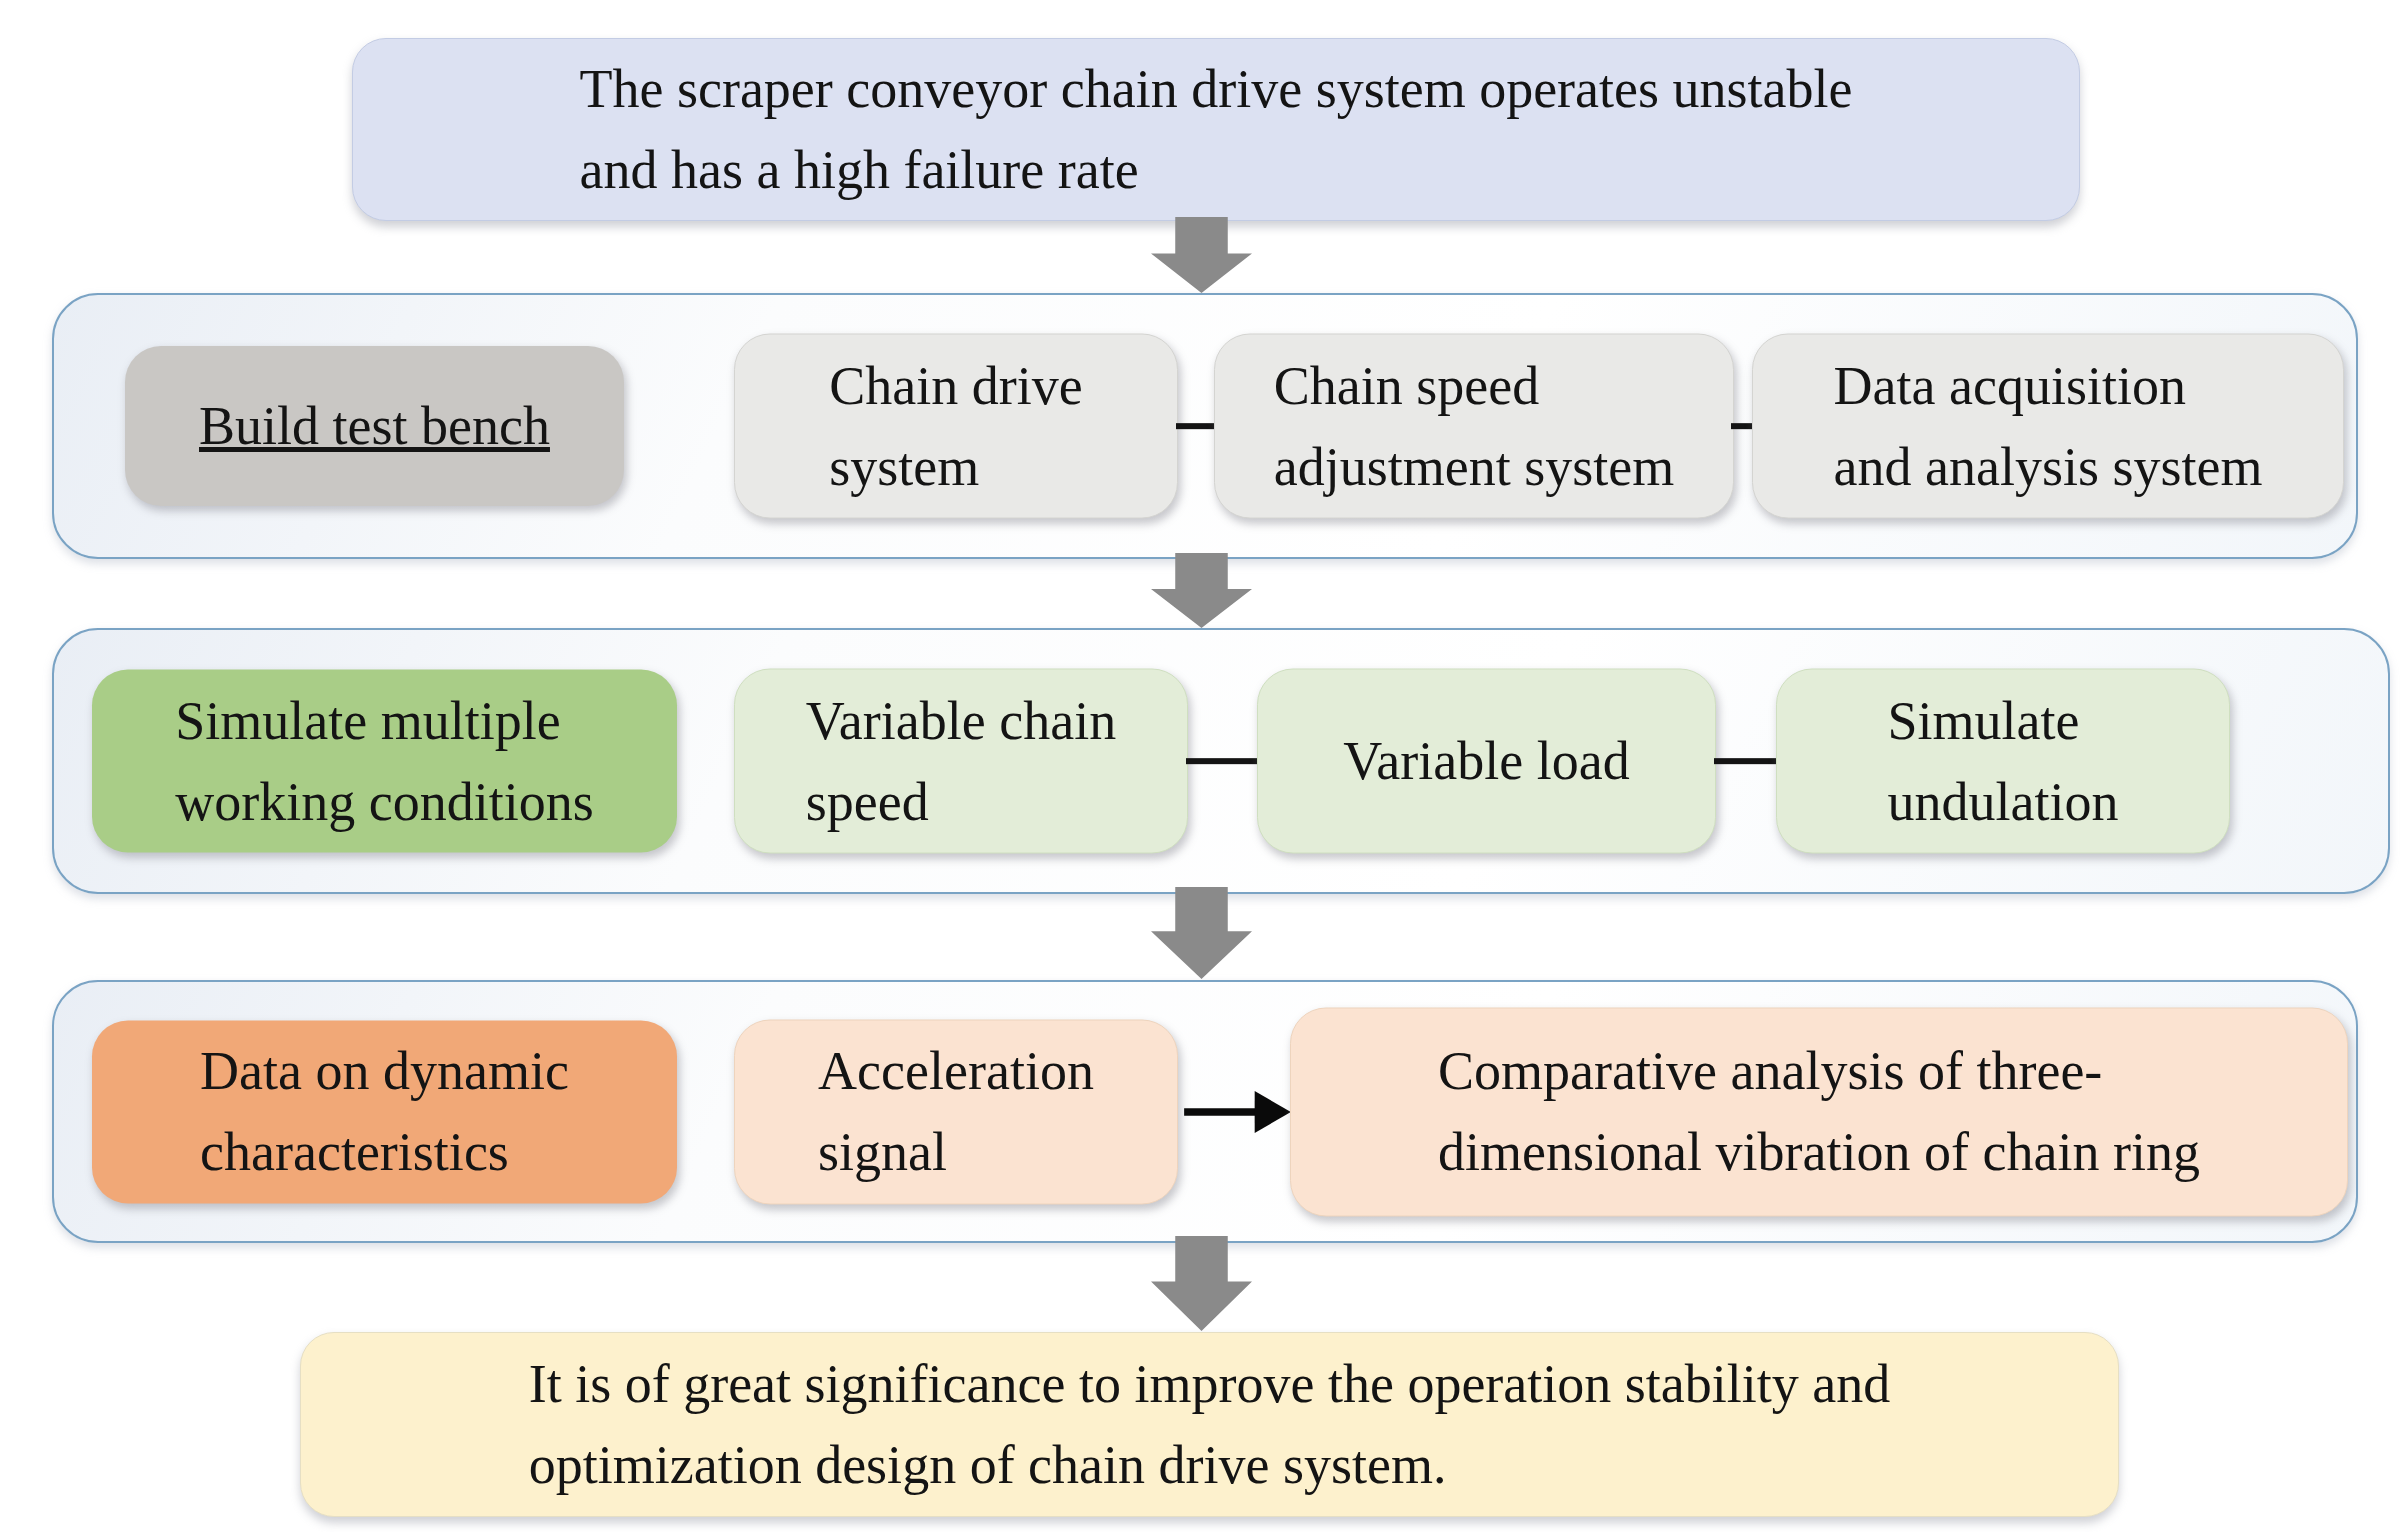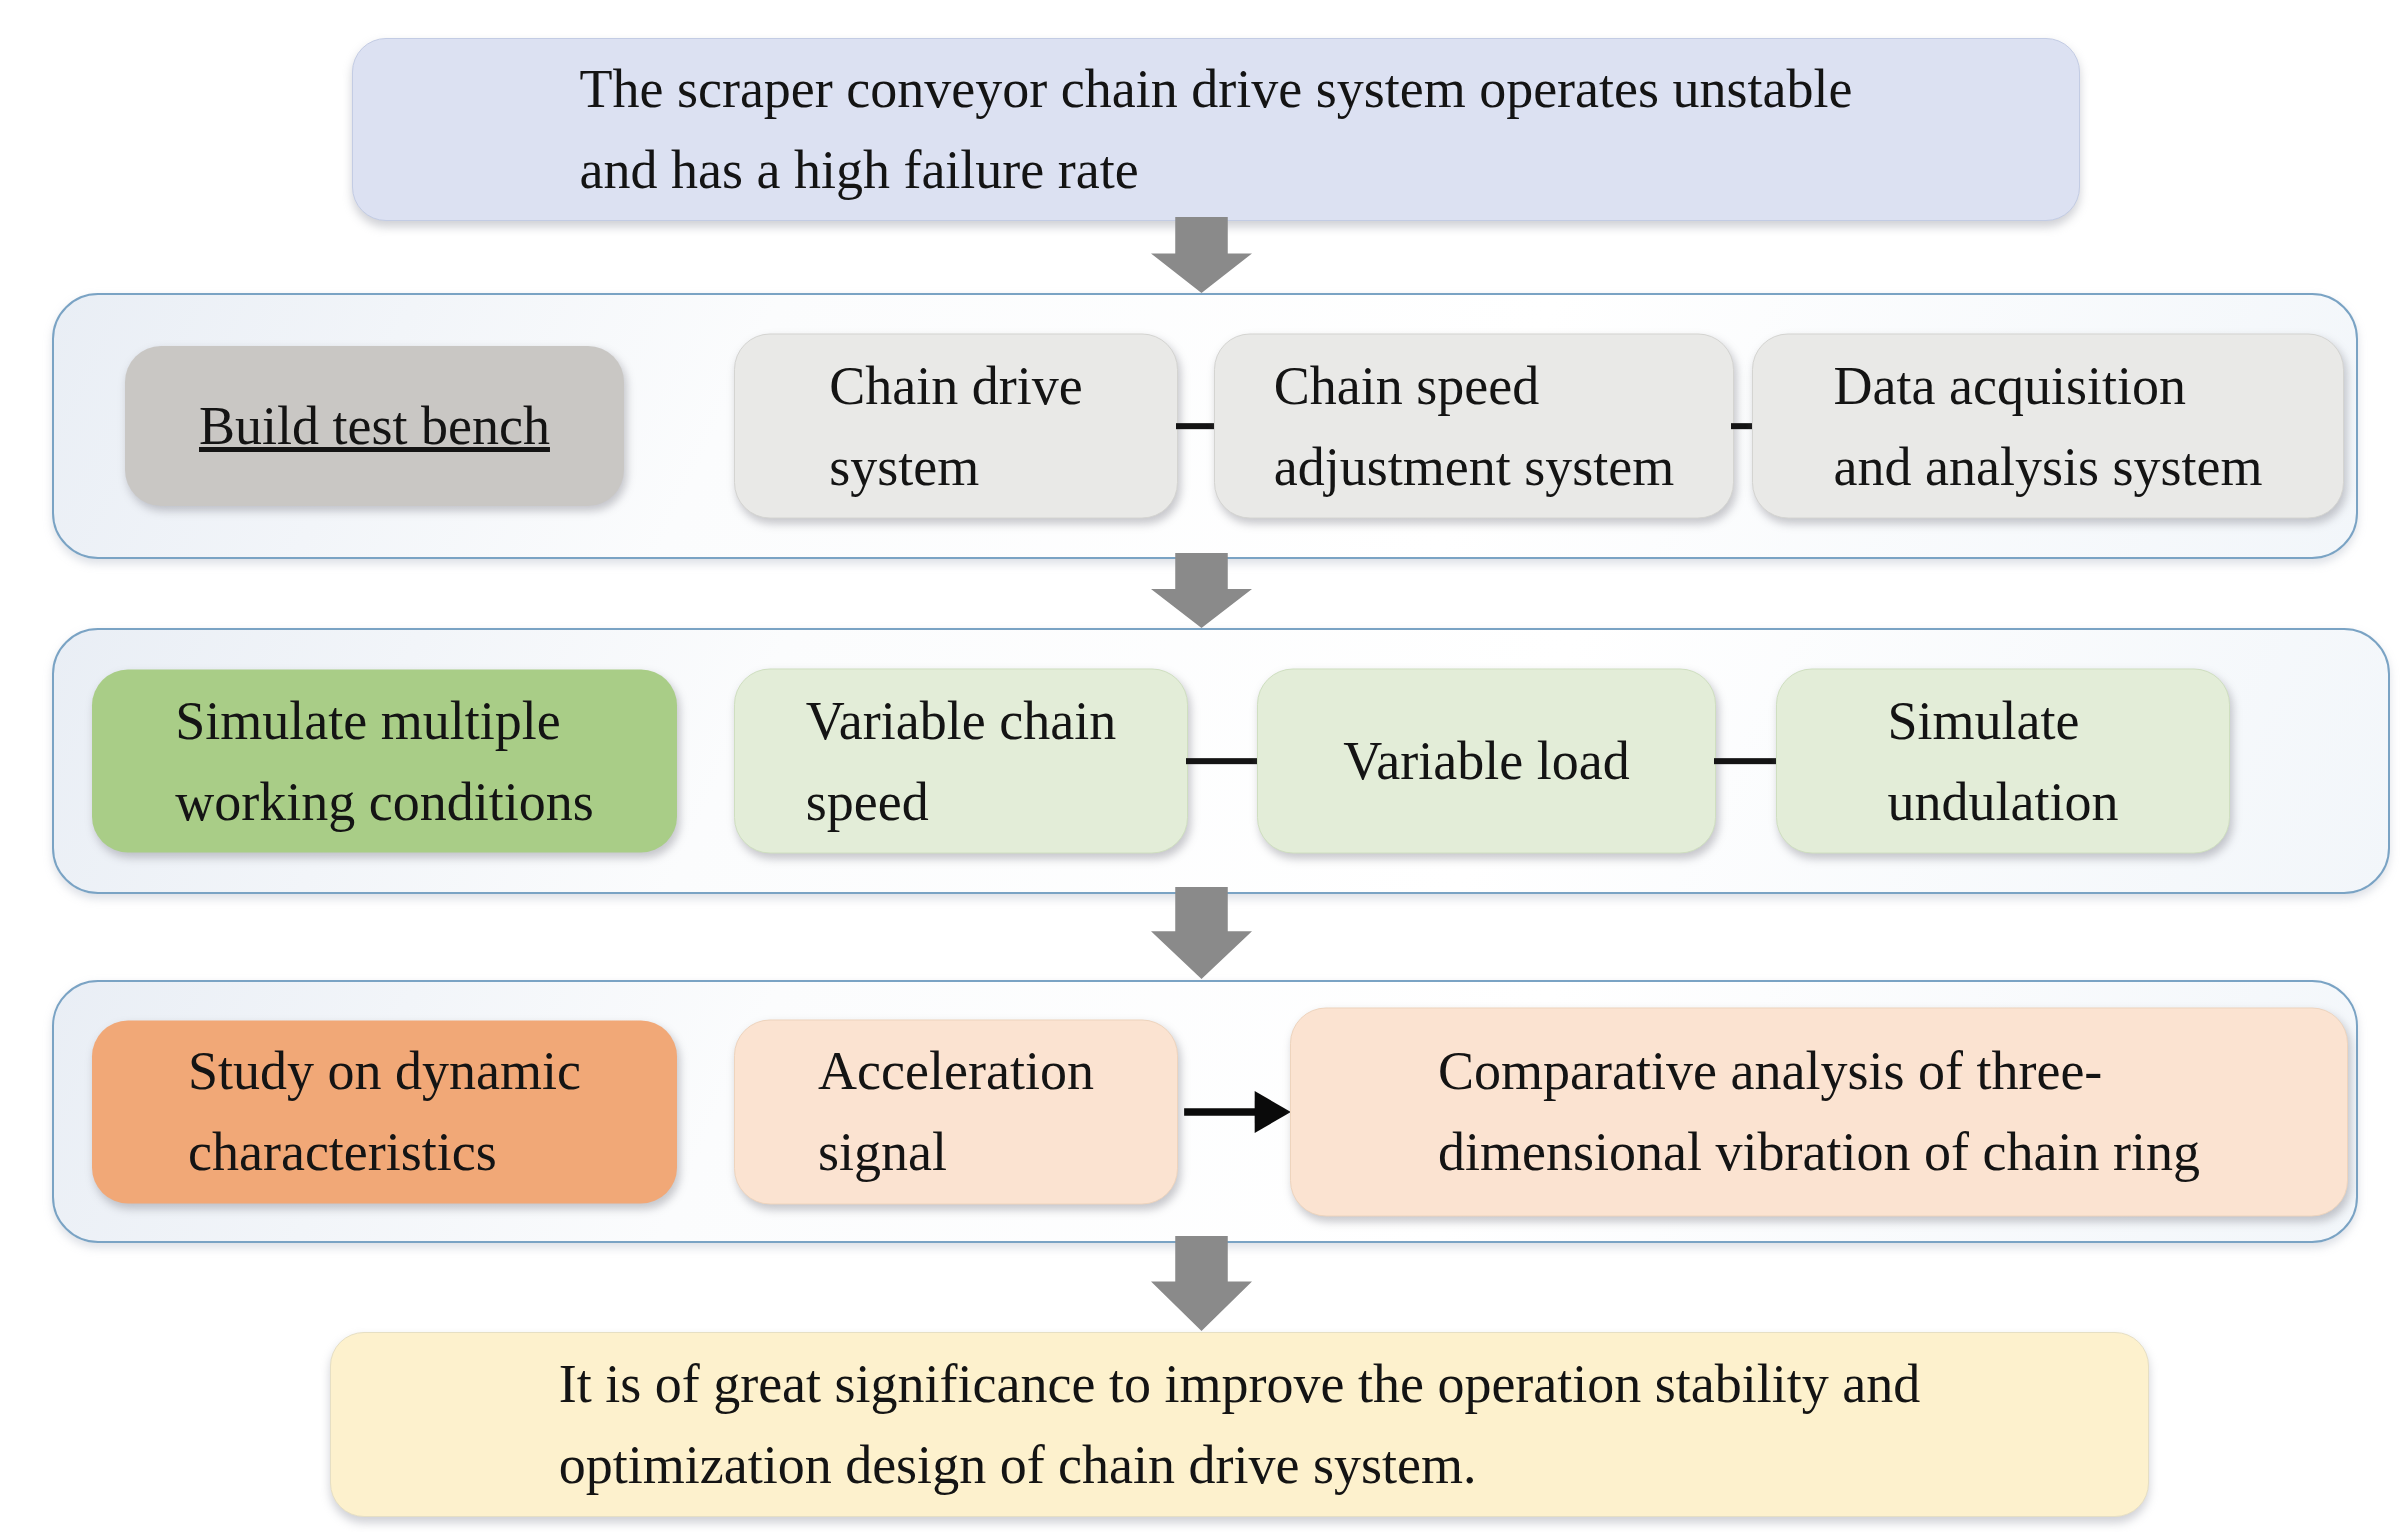--- a/index.html
+++ b/index.html
@@ -26,21 +26,21 @@
     box-shadow:0 5.7px 9.5px rgba(150,152,165,.45);
     display:flex;align-items:center;justify-content:center;
   }
   
   .conclusion-box{
     position:absolute;left:300px;top:1332px;width:1817px;height:183px;
     background:var(--conclusion-bg,#fdf1cd);
     border:1.9px solid #e6dfc4;
     border-radius:34px;
     box-shadow:0 5.7px 9.5px rgba(150,152,165,.45);
-    display:flex;align-items:center;justify-content:center;margin-left:30px;
+    display:flex;align-items:center;justify-content:center;
   }
   
   .arrow-down{
     position:absolute;left:1151px;width:101px;
     background:var(--down-arrow,#8a8a8a);
     clip-path:polygon(24% 0,76% 0,76% 48%,100% 48%,50% 100%,0 48%,24% 48%);
   }
   .arrow-1{top:217px;height:76px;}
   .arrow-2{top:553px;height:75px;}
   .arrow-3{top:887px;height:92px;}
@@ -146,21 +146,21 @@
     <div class="node item-green n-surface">
       <div class="box-text">Simulate
 undulation</div>
     </div>
   </section>
 
   <div class="arrow-down arrow-3"></div>
 
   <section class="row row-3">
     <div class="node lead-orange">
-      <div class="box-text">Study on dynamic
+      <div class="box-text">Data on dynamic
 characteristics</div>
     </div>
     <div class="node item-peach n-accel">
       <div class="box-text">Acceleration
 signal</div>
     </div>
     <svg class="right-arrow" viewBox="0 0 112 64">
       <line x1="0" y1="32" x2="82" y2="32" stroke="#0a0a0a" stroke-width="8"></line>
       <polygon points="74,10 112,32 74,54" fill="#0a0a0a"></polygon>
     </svg>

